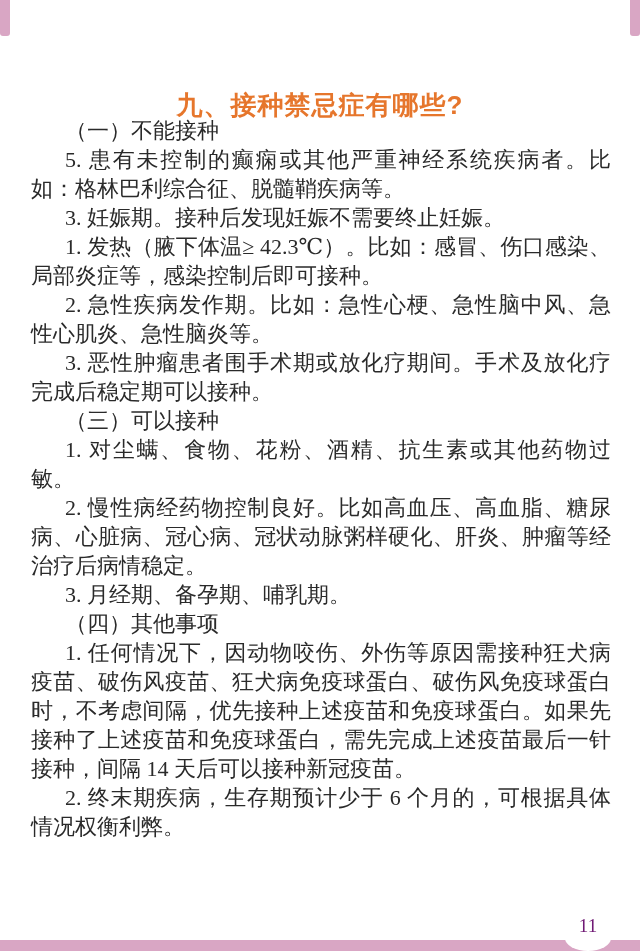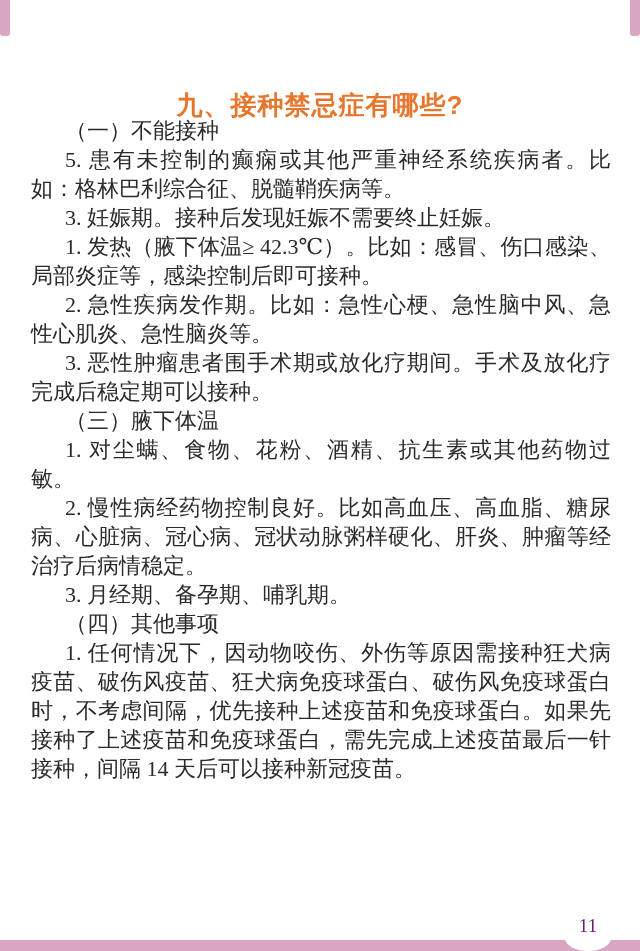--- a/index.html
+++ b/index.html
@@ -84,25 +84,26 @@
 
   <h1 class="doc-title">九、接种禁忌症有哪些?</h1>
 
   <div class="doc-body">
     <p>（一）不能接种</p>
     <p>5. 患有未控制的癫痫或其他严重神经系统疾病者。比如：格林巴利综合征、脱髓鞘疾病等。</p>
     <p>3. 妊娠期。接种后发现妊娠不需要终止妊娠。</p>
     <p>1. 发热（腋下体温≥ 42.3℃）。比如：感冒、伤口感染、局部炎症等，感染控制后即可接种。</p>
     <p>2. 急性疾病发作期。比如：急性心梗、急性脑中风、急性心肌炎、急性脑炎等。</p>
     <p>3. 恶性肿瘤患者围手术期或放化疗期间。手术及放化疗完成后稳定期可以接种。</p>
-    <p>（三）腋下体温</p>
+    <p>（三）可以接种</p>
     <p>1. 对尘螨、食物、花粉、酒精、抗生素或其他药物过敏。</p>
     <p>2. 慢性病经药物控制良好。比如高血压、高血脂、糖尿病、心脏病、冠心病、冠状动脉粥样硬化、肝炎、肿瘤等经治疗后病情稳定。</p>
     <p>3. 月经期、备孕期、哺乳期。</p>
     <p>（四）其他事项</p>
     <p>1. 任何情况下，因动物咬伤、外伤等原因需接种狂犬病疫苗、破伤风疫苗、狂犬病免疫球蛋白、破伤风免疫球蛋白时，不考虑间隔，优先接种上述疫苗和免疫球蛋白。如果先接种了上述疫苗和免疫球蛋白，需先完成上述疫苗最后一针接种，间隔 14 天后可以接种新冠疫苗。</p>
+    <p>2. 终末期疾病，生存期预计少于 6 个月的，可根据具体情况权衡利弊。</p>
   </div>
 
   <div class="footer-band"></div>
   <div class="page-number-notch"></div>
   <div class="page-number">11</div>
 
 </div>
 
 </body></html>

